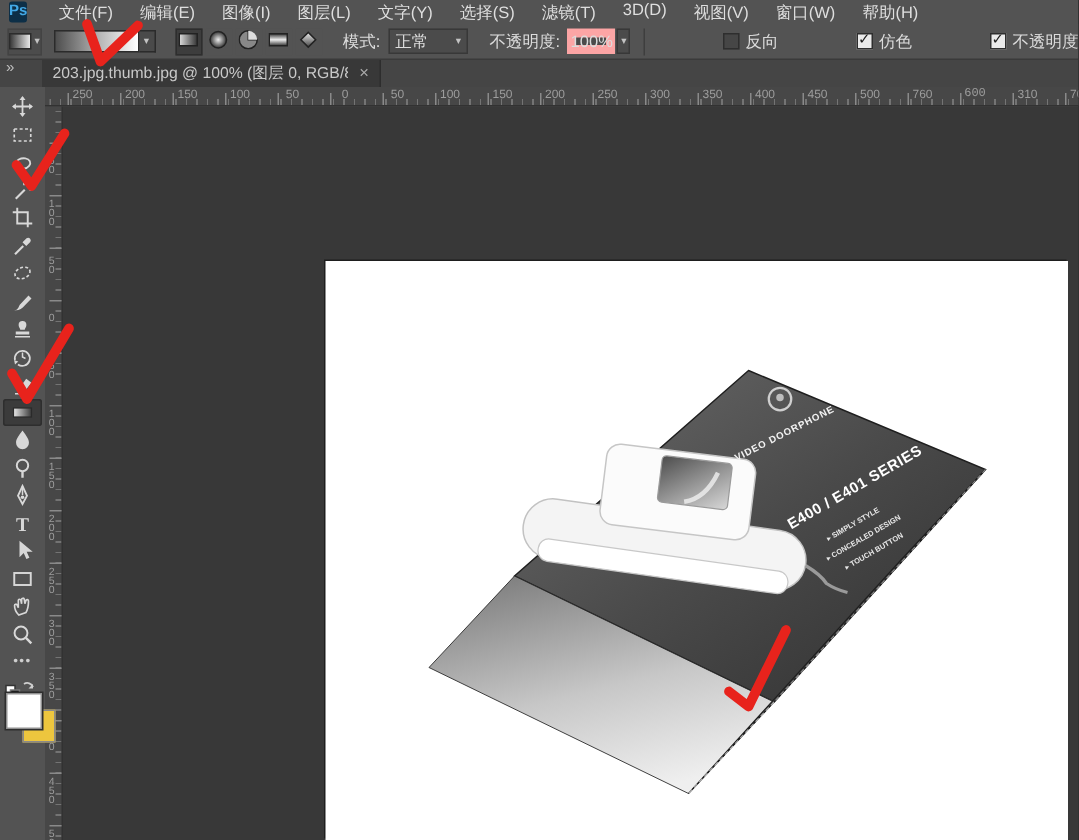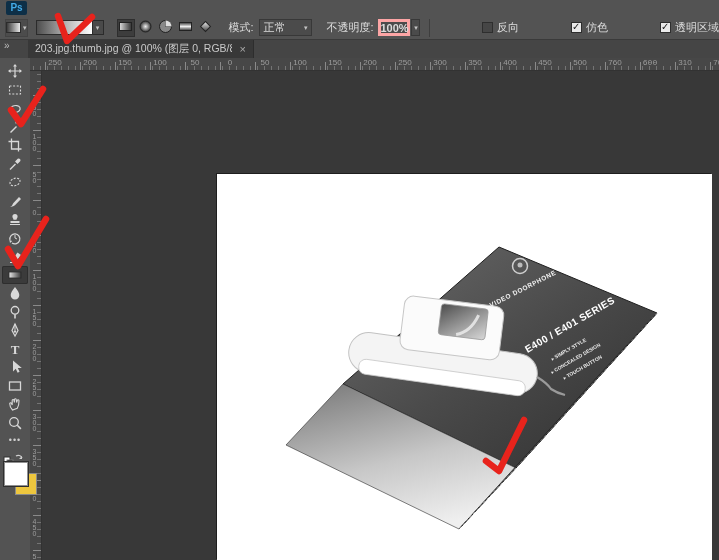--- a/index.html
+++ b/index.html
@@ -28,22 +28,22 @@
                 background:linear-gradient(90deg,#4e4e4e,#b9b9b9 55%,#ffffff);}
   .grad-caret{width:11px;height:15px;border:1px solid #2b2b2b;border-left:none;background:#4a4a4a;
               display:flex;align-items:center;justify-content:center;}
   .type-buttons{display:flex;gap:2px;margin-left:13px;}
   .type-btn{width:18px;height:18px;background:#535353;border:1px solid transparent;
             display:flex;align-items:center;justify-content:center;}
   .type-btn.selected{background:#3d3d3d;border:1px solid #2e2e2e;}
   .opt-label{margin-left:14px;white-space:nowrap;}
   .mode-select{width:74px;height:17px;margin-left:5px;background:#4b4b4b;border:1px solid #383838;
                display:flex;align-items:center;justify-content:space-between;padding:0 4px;}
-  .opacity-box{width:32px;height:17px;margin-left:5px;background:#4b4b4b;border:3px solid #fca5a5;
-               display:flex;align-items:center;justify-content:center;font-weight:bold;}
+  .opacity-box{width:32px;height:17px;margin-left:5px;background:#4b4b4b;border:6px solid #fca5a5;
+               display:flex;align-items:center;justify-content:center;}
   .opacity-caret{width:12px;height:17px;margin-left:1px;background:#4b4b4b;border:1px solid #383838;
                display:flex;align-items:center;justify-content:center;}
   .vdivider{width:1px;height:18px;background:#3e3e3e;margin-left:9px;}
   .chk{display:flex;align-items:center;margin-left:12px;gap:4px;white-space:nowrap;padding-left:40px;}
   .chk-box{width:11px;height:11px;border:1px solid #2e2e2e;background:#464646;position:relative;}
   .chk-box.checked{background:#eaeaea;}
   .chk-box.checked::after{content:"✓";position:absolute;left:0px;top:-2px;font-size:10px;
                           color:#1c1c1c;font-weight:bold;}
   
   .tabbar{position:absolute;left:0;top:40px;width:719px;height:18px;background:#454545;}
@@ -90,20 +90,33 @@
   
   #annot{position:absolute;left:0;top:0;pointer-events:none;}
 </style>
 </head>
 <body>
 
 <div id="stage">
 
   <div class="menubar">
     <div class="ps-badge">Ps</div>
+    <div id="menu-items" style="display:flex;">
+        <span class="menu-item">文件(F)</span>
+        <span class="menu-item">编辑(E)</span>
+        <span class="menu-item">图像(I)</span>
+        <span class="menu-item">图层(L)</span>
+        <span class="menu-item">文字(Y)</span>
+        <span class="menu-item">选择(S)</span>
+        <span class="menu-item">滤镜(T)</span>
+        <span class="menu-item">3D(D)</span>
+        <span class="menu-item">视图(V)</span>
+        <span class="menu-item">窗口(W)</span>
+        <span class="menu-item">帮助(H)</span>
+      </div>
   </div>
 
   <div class="optionsbar">
     <div class="preset-picker">
       <div class="preset-thumb"></div>
       <div class="caret">▾</div>
     </div>
     <div class="grad-preview-wrap">
       <div class="grad-preview"></div>
       <div class="grad-caret">
@@ -180,21 +193,21 @@
         <div class="chk">
           <div class="chk-box"></div>
           <span>反向</span>
         </div>
         <div class="chk">
           <div class="chk-box checked"></div>
           <span>仿色</span>
         </div>
         <div class="chk">
           <div class="chk-box checked"></div>
-          <span>透明区域</span>
+          <span>不透明度</span>
         </div>
       </div>
   </div>
 
   <div class="tabbar">
     <div class="collapse">»</div>
     <div class="doc-tab">
       <span class="tab-title">203.jpg.thumb.jpg @ 100% (图层 0, RGB/8#) *</span>
       <span class="tab-close">×</span>
     </div>

